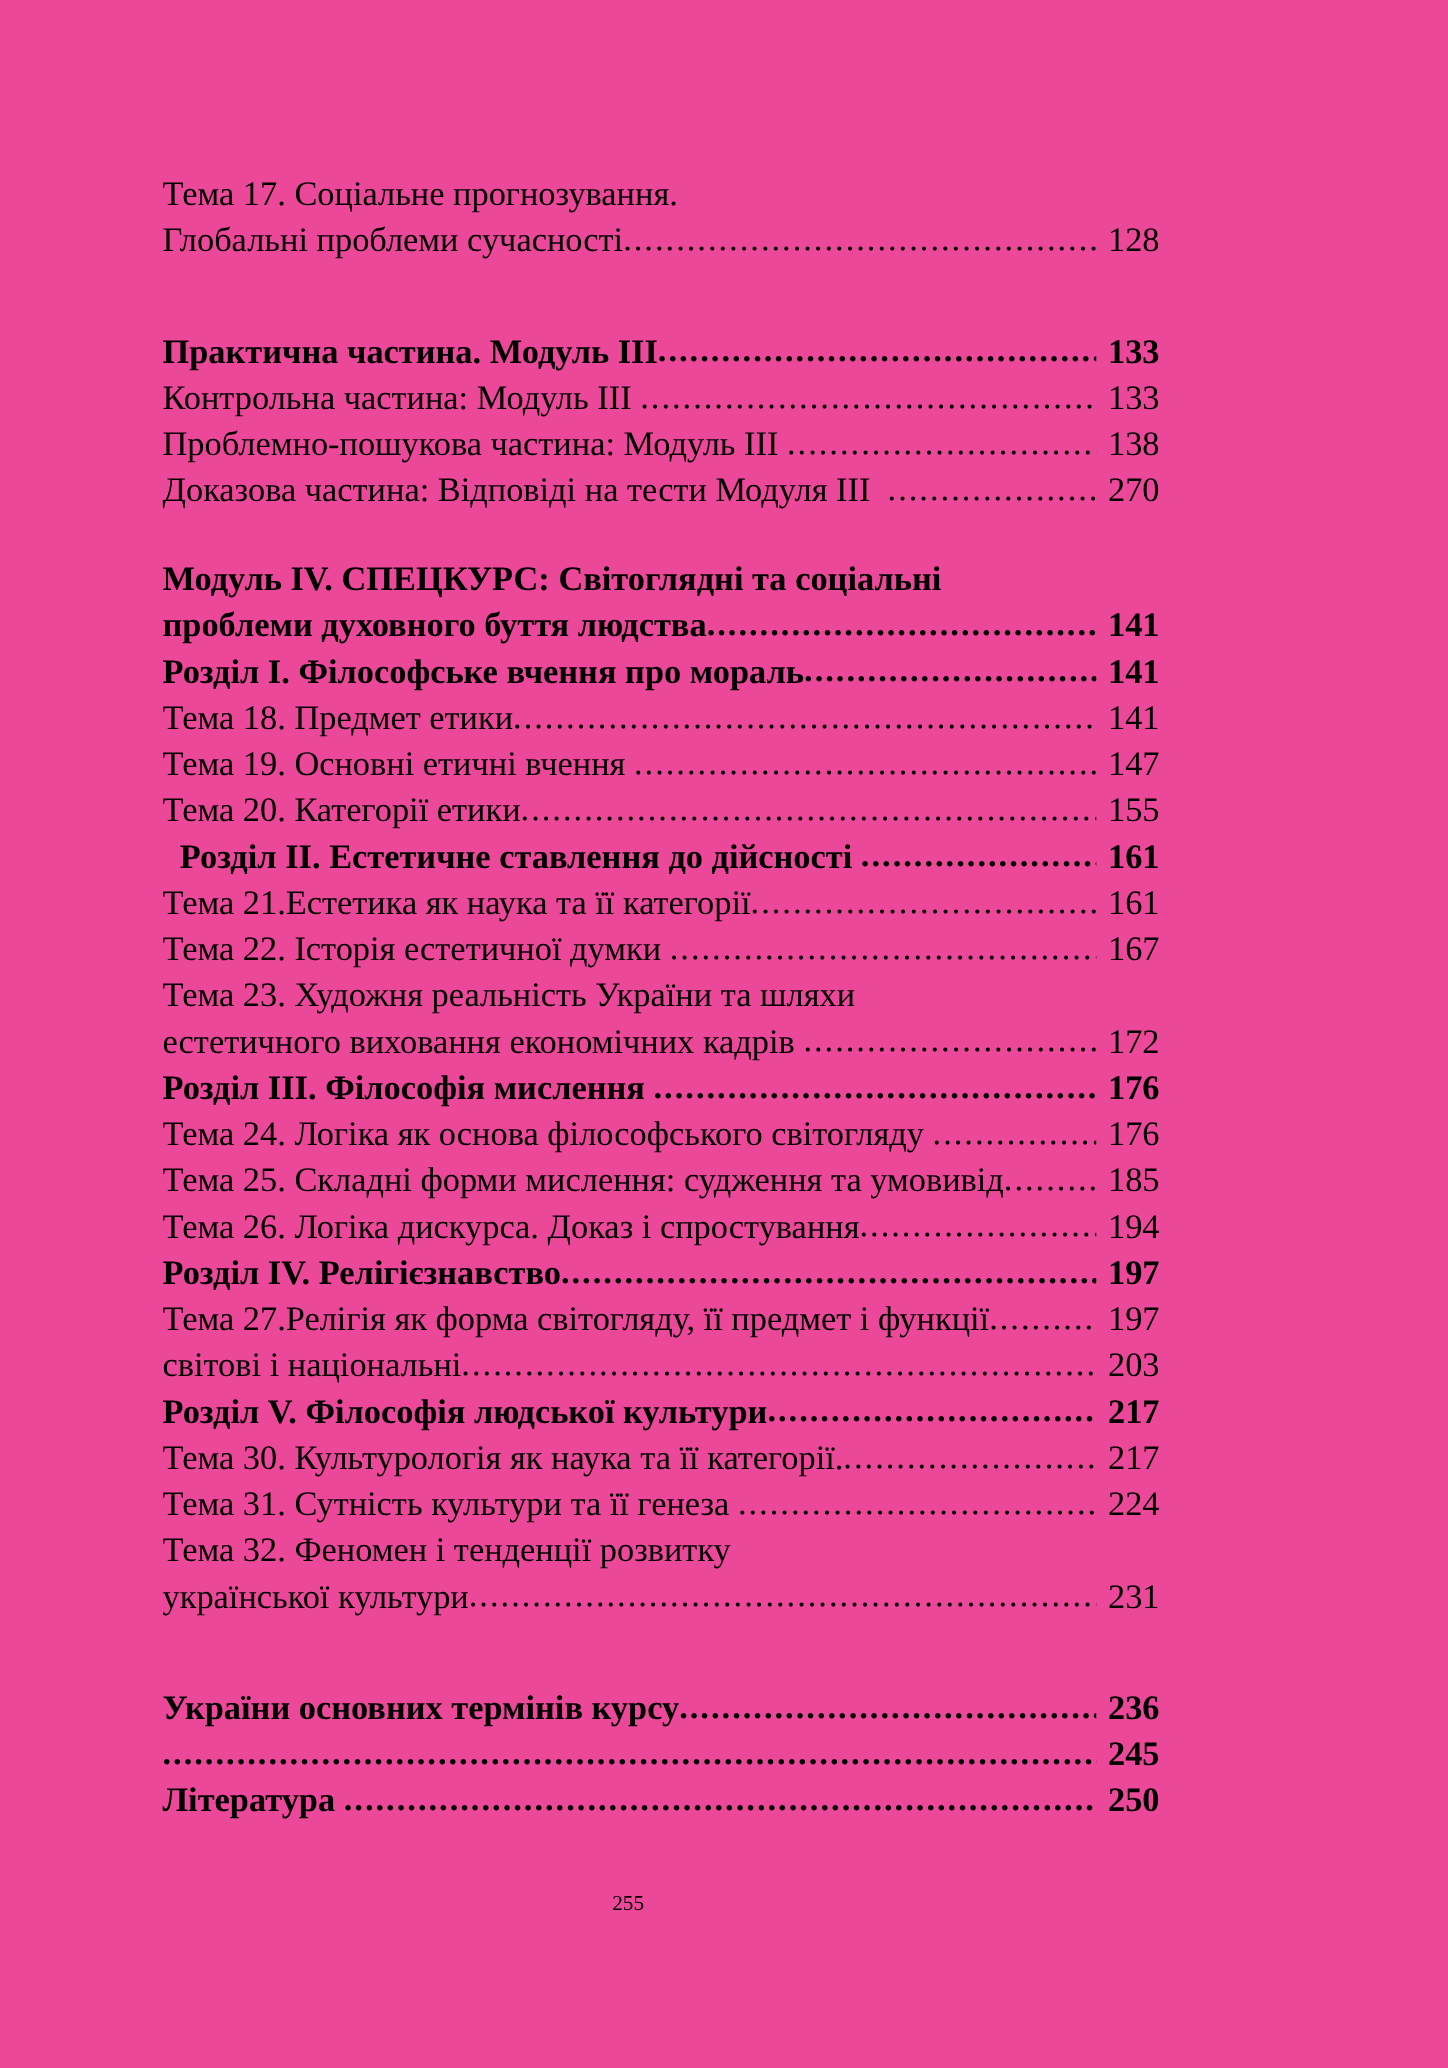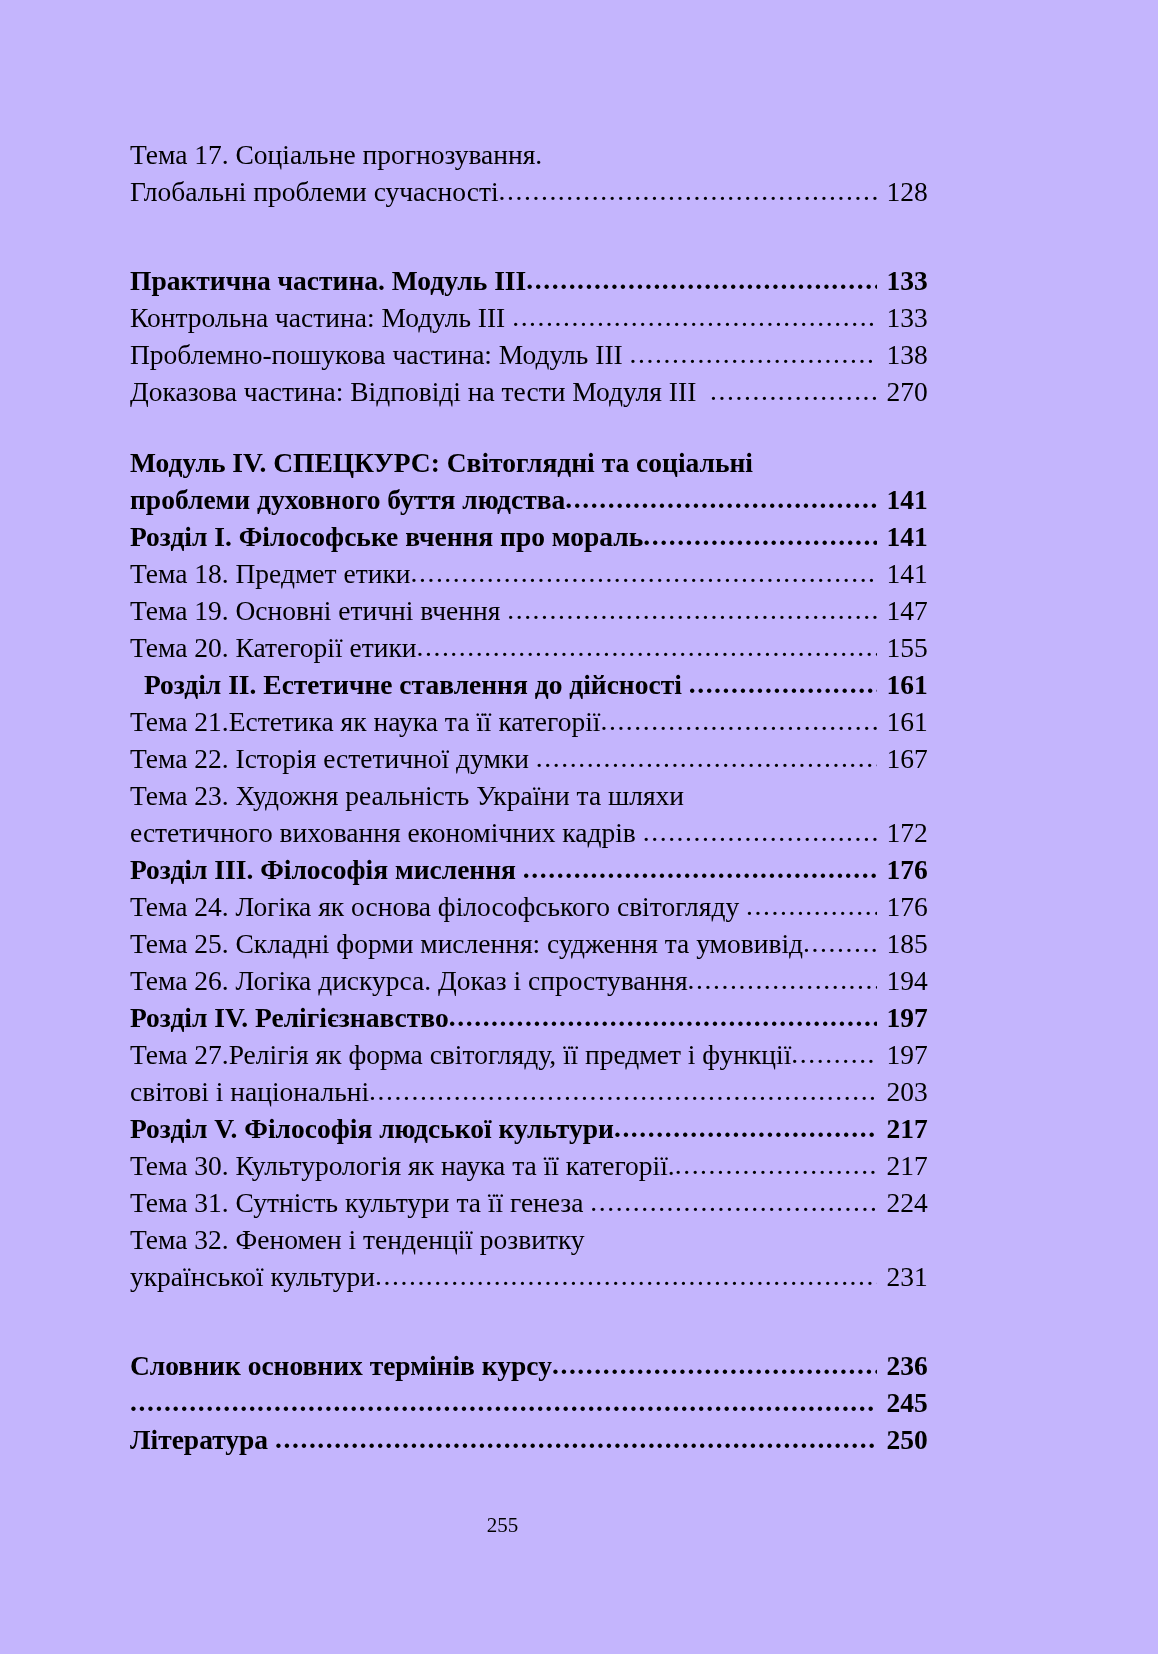--- a/index.html
+++ b/index.html
@@ -16,21 +16,21 @@
     color: #000000;
     overflow: hidden;
   }
 
   .page {
     position: absolute;
     left: 0;
     top: 0;
     width: 1158px;
     height: 1654px;
-    background: #c4b5fd;
+    background: #ec4899;
   }
 
   .toc {
     position: absolute;
     left: 130px;
     top: 136px;
     width: 805px;
   }
 
   
@@ -85,21 +85,21 @@
 
   
   .indent .label { padding-left: 7px; }
 
   .folio {
     position: absolute;
     top: 1513px;
     left: 0;
     width: 1005px;
     text-align: center;
-    font-size: 21px;
+    font-size: 17px;
     font-family: "Liberation Serif", "DejaVu Serif", serif;
   }
 </style>
 </head>
 <body>
 
 <div class="page">
 
   <div class="toc" id="toc-root">
       <div class="row cont-open"><span class="label">Тема 17. Соціальне прогнозування.</span></div>
@@ -127,20 +127,20 @@
       <div class="row"><span class="label">Тема 26. Логіка дискурса. Доказ і спростування</span><span class="leader"></span><span class="pagenum">194</span></div>
       <div class="row bold"><span class="label">Розділ IV. Релігієзнавство</span><span class="leader"></span><span class="pagenum">197</span></div>
       <div class="row"><span class="label">Тема 27.Релігія як форма світогляду, її предмет і функції</span><span class="leader"></span><span class="pagenum">197</span></div>
       <div class="row"><span class="label">світові і національні</span><span class="leader"></span><span class="pagenum">203</span></div>
       <div class="row bold"><span class="label">Розділ V. Філософія людської культури</span><span class="leader"></span><span class="pagenum">217</span></div>
       <div class="row"><span class="label">Тема 30. Культурологія як наука та її категорії.</span><span class="leader"></span><span class="pagenum">217</span></div>
       <div class="row"><span class="label">Тема 31. Сутність культури та її генеза </span><span class="leader"></span><span class="pagenum">224</span></div>
       <div class="row cont-open"><span class="label">Тема 32. Феномен і тенденції розвитку</span></div>
       <div class="row"><span class="label">української культури</span><span class="leader"></span><span class="pagenum">231</span></div>
       <div class="gap-lg"></div>
-      <div class="row bold"><span class="label"><span class="b">Словник</span><span class="r"> основних термінів курсу</span></span><span class="leader"></span><span class="pagenum">236</span></div>
+      <div class="row bold"><span class="label"><span class="b">України</span><span class="r"> основних термінів курсу</span></span><span class="leader"></span><span class="pagenum">236</span></div>
       <div class="row bold"><span class="leader"></span><span class="pagenum">245</span></div>
       <div class="row bold"><span class="label">Література </span><span class="leader"></span><span class="pagenum">250</span></div>
     </div>
 
   <div class="folio">255</div>
 
 </div>
 
 </body></html>

